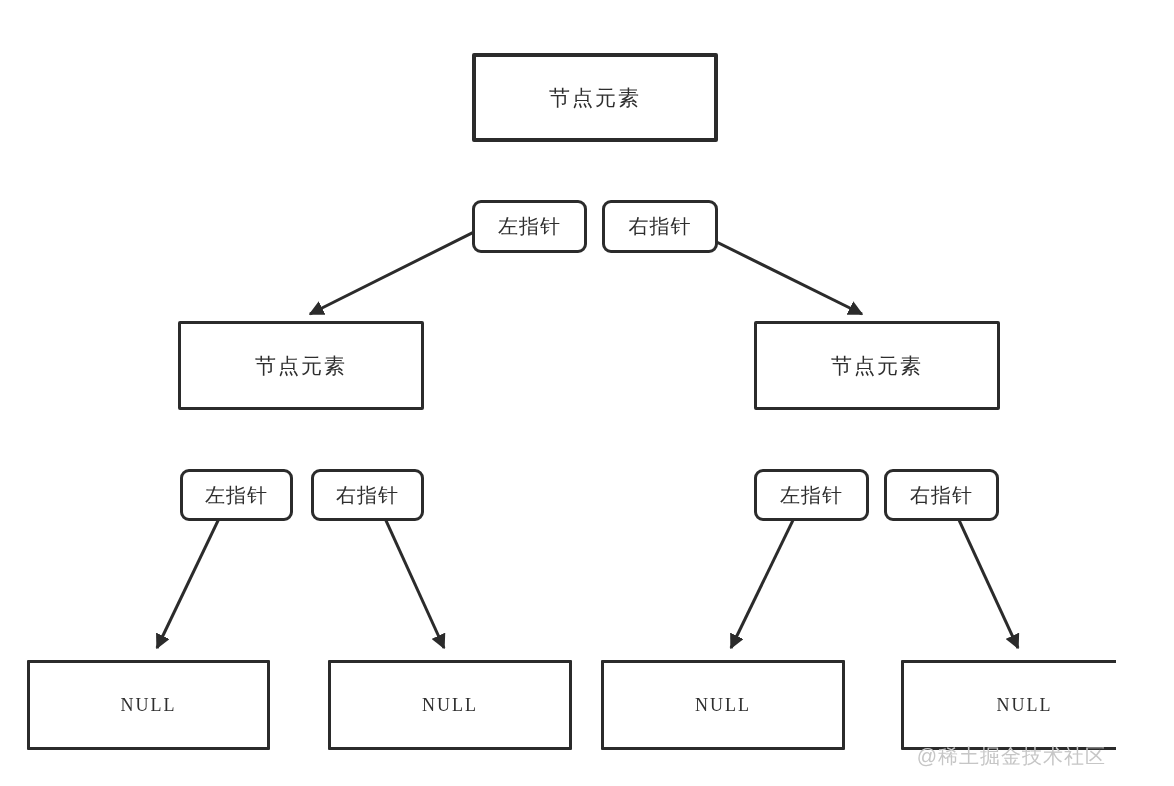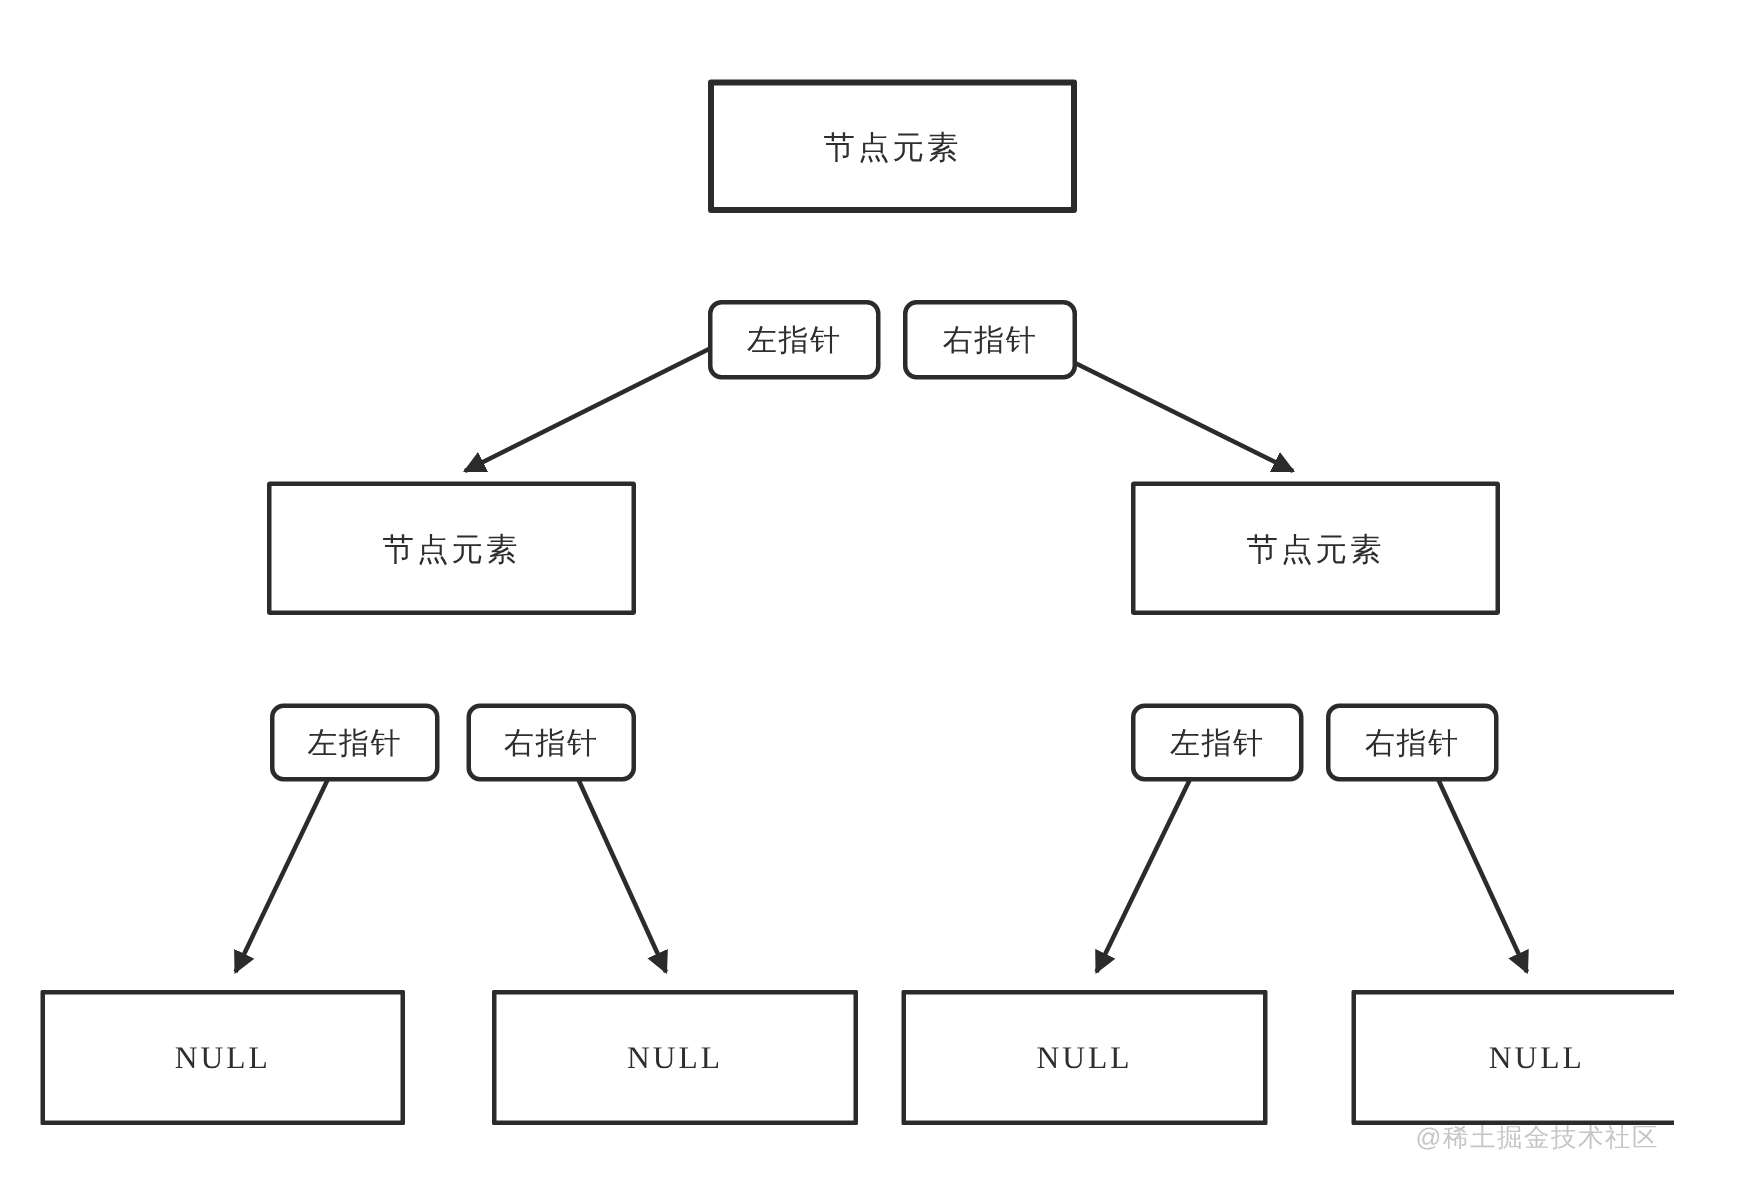--- a/index.html
+++ b/index.html
@@ -40,29 +40,29 @@
     letter-spacing: 2px;
   }
   .ptr-box {
     border-radius: 9px;
     font-size: 20px;
     letter-spacing: 1px;
     margin-top: 41px;
   }
   .null-box {
     border-radius: 1px;
-    font-size: 21px;
+    font-size: 18px;
     letter-spacing: 2px;
     font-family: Liberation Serif, serif;
   }
   .watermark {
     position: absolute;
     right: 10px;
     bottom: 16px;
-    font-size: 17px;
+    font-size: 20px;
     font-family: "Liberation Sans", "DejaVu Sans", sans-serif;
     letter-spacing: 1px;
     margin-left: 18px;
   }
 </style>
 </head>
 <body>
 
 <div class="canvas">
 

